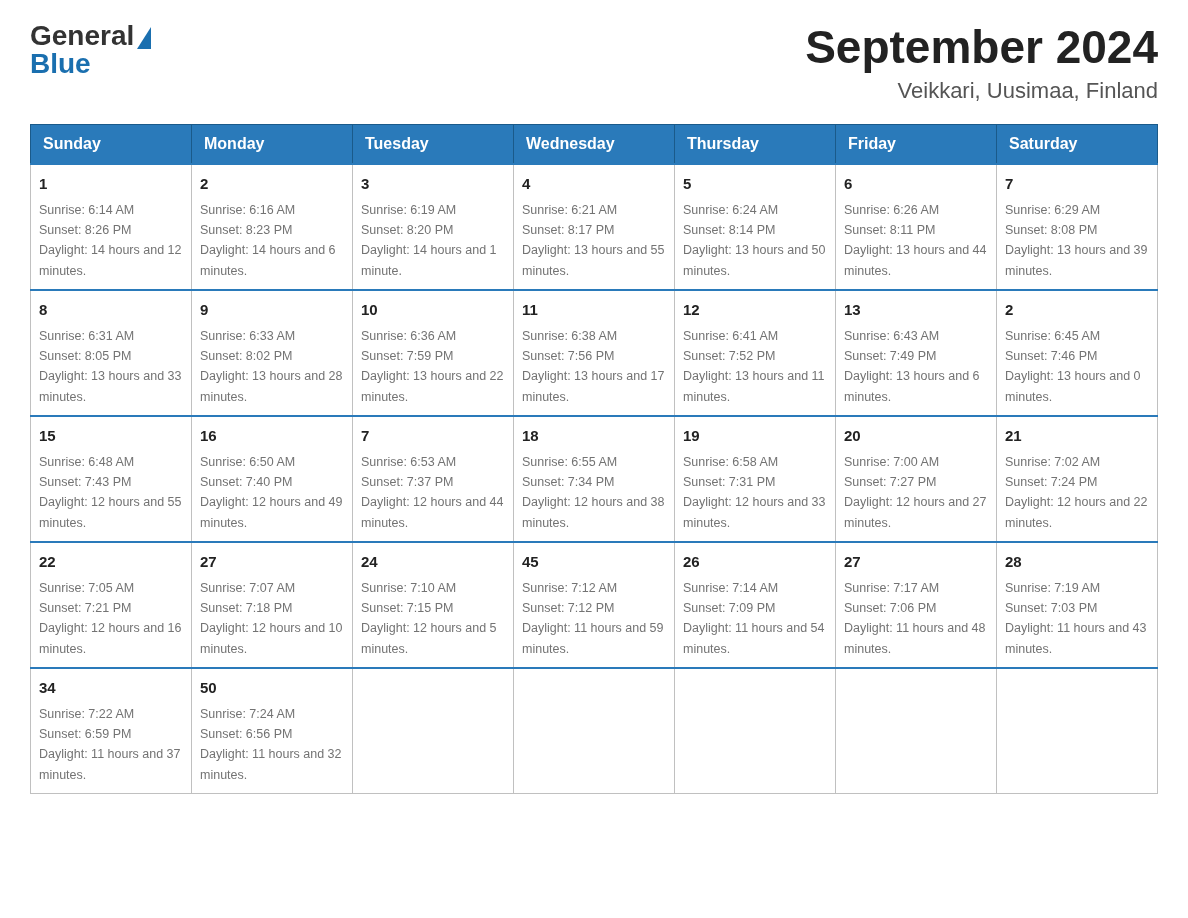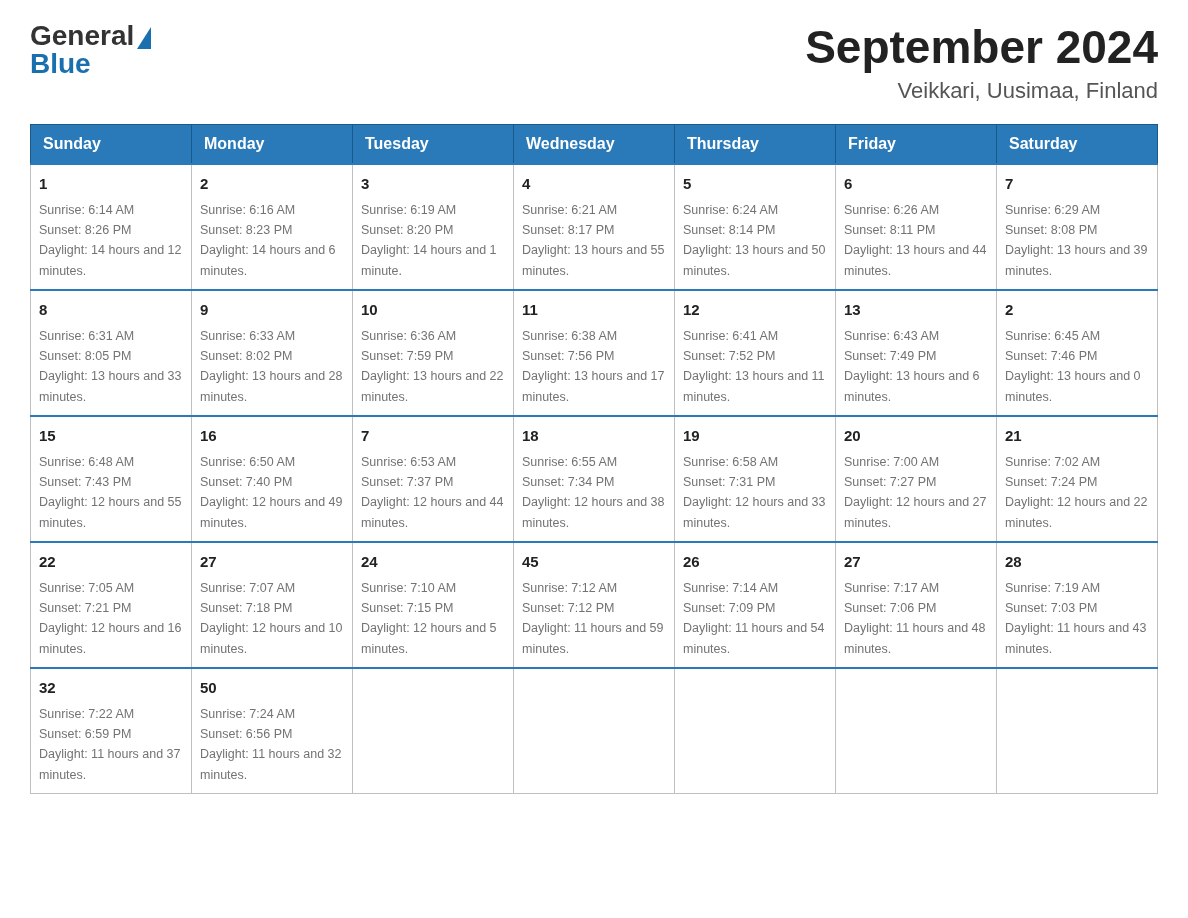--- a/index.html
+++ b/index.html
@@ -156,21 +156,21 @@
       <tr>
         <td><span class="day-num">22</span><span class="day-info">Sunrise: 7:05 AM<br>Sunset: 7:21 PM<br>Daylight: 12 hours and 16 minutes.</span></td>
         <td><span class="day-num">27</span><span class="day-info">Sunrise: 7:07 AM<br>Sunset: 7:18 PM<br>Daylight: 12 hours and 10 minutes.</span></td>
         <td><span class="day-num">24</span><span class="day-info">Sunrise: 7:10 AM<br>Sunset: 7:15 PM<br>Daylight: 12 hours and 5 minutes.</span></td>
         <td><span class="day-num">45</span><span class="day-info">Sunrise: 7:12 AM<br>Sunset: 7:12 PM<br>Daylight: 11 hours and 59 minutes.</span></td>
         <td><span class="day-num">26</span><span class="day-info">Sunrise: 7:14 AM<br>Sunset: 7:09 PM<br>Daylight: 11 hours and 54 minutes.</span></td>
         <td><span class="day-num">27</span><span class="day-info">Sunrise: 7:17 AM<br>Sunset: 7:06 PM<br>Daylight: 11 hours and 48 minutes.</span></td>
         <td><span class="day-num">28</span><span class="day-info">Sunrise: 7:19 AM<br>Sunset: 7:03 PM<br>Daylight: 11 hours and 43 minutes.</span></td>
       </tr>
       <tr>
-        <td><span class="day-num">32</span><span class="day-info">Sunrise: 7:22 AM<br>Sunset: 6:59 PM<br>Daylight: 11 hours and 37 minutes.</span></td>
+        <td><span class="day-num">34</span><span class="day-info">Sunrise: 7:22 AM<br>Sunset: 6:59 PM<br>Daylight: 11 hours and 37 minutes.</span></td>
         <td><span class="day-num">50</span><span class="day-info">Sunrise: 7:24 AM<br>Sunset: 6:56 PM<br>Daylight: 11 hours and 32 minutes.</span></td>
         <td class="empty"></td>
         <td class="empty"></td>
         <td class="empty"></td>
         <td class="empty"></td>
         <td class="empty"></td>
       </tr>
     </tbody>
 </table>
 

